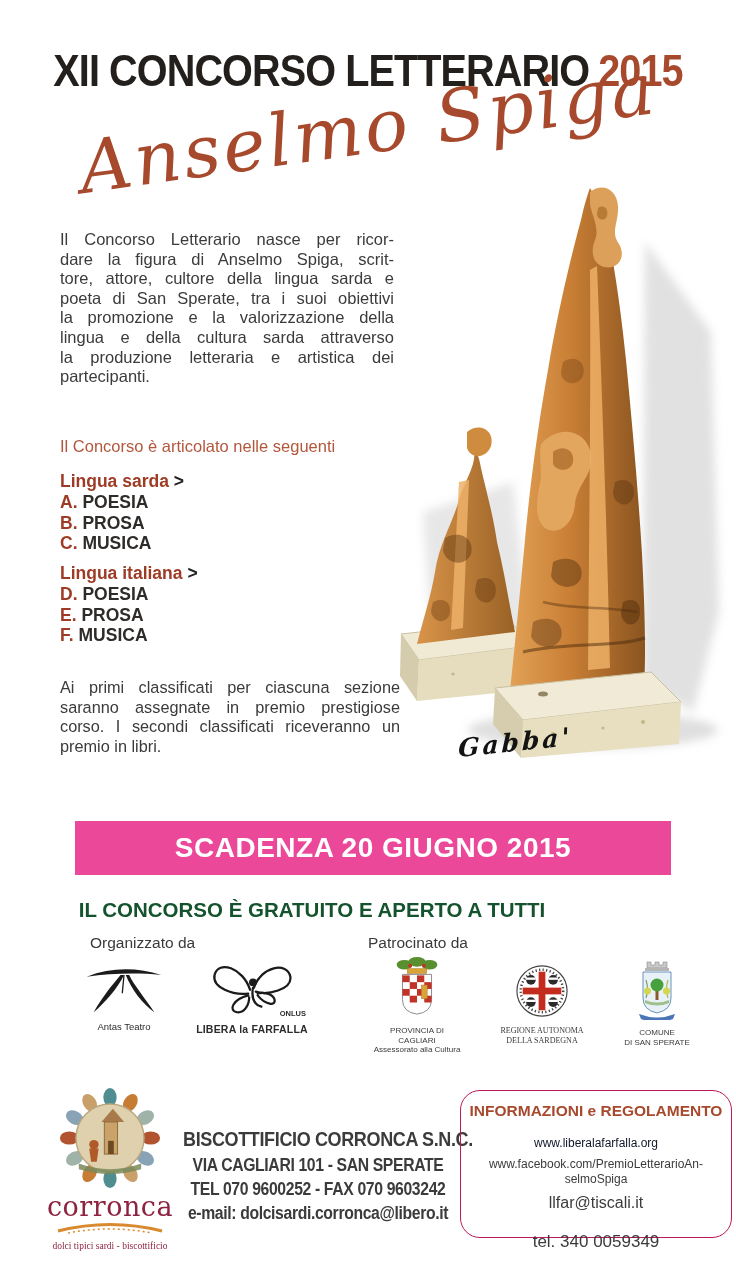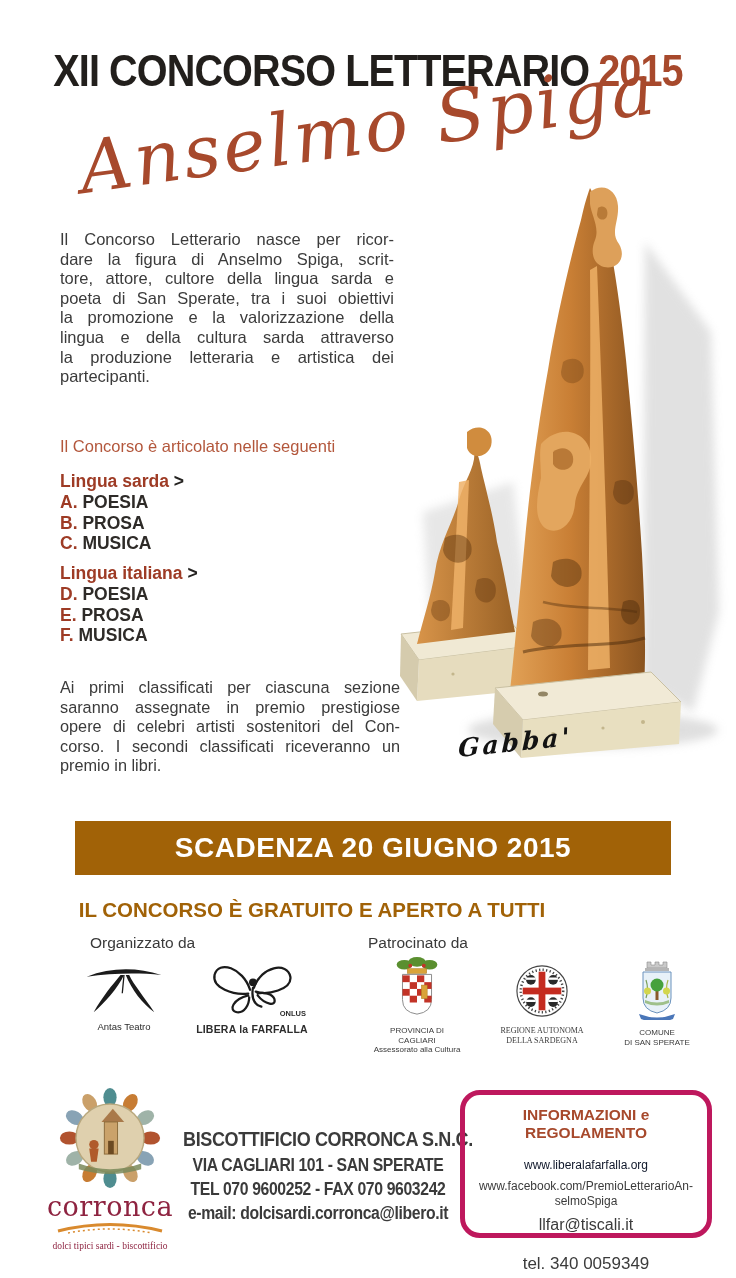--- a/index.html
+++ b/index.html
@@ -34,25 +34,25 @@
   .prizes{position:absolute;top:678px;left:60px;width:340px;
          font-size:16.3px;line-height:19.6px;}
 
   
   .statue{position:absolute;left:393px;top:182px;width:342px;height:580px;}
   .signature{position:absolute;left:458px;top:728px;font-family:"DejaVu Serif",serif;
          font-style:italic;font-weight:bold;font-size:25px;letter-spacing:3px;
          color:#131313;transform:rotate(-6deg) skewX(-8deg);}
 
   
-  .banner{position:absolute;left:75px;top:821px;width:596px;height:54px;background:#a16207;
+  .banner{position:absolute;left:75px;top:821px;width:596px;height:54px;background:#ec4899;
          color:#ffffff;font-weight:bold;font-size:28px;line-height:54px;text-align:center;
          letter-spacing:.5px;}
   .free-line{position:absolute;left:0;top:898px;width:624px;text-align:center;
-         color:#a16207;font-weight:bold;font-size:20.5px;}
+         color:#14532d;font-weight:bold;font-size:20.5px;}
 
   
   .org-label{position:absolute;left:90px;top:934px;font-size:15.5px;color:#3a3a3a;}
   .pat-label{position:absolute;left:368px;top:934px;font-size:15.5px;color:#3a3a3a;}
   .logo{position:absolute;text-align:center;}
   .logo .cap{font-size:9.5px;color:#2c2c2c;margin-top:3px;}
   .logo .cap2{font-size:8px;line-height:9.5px;color:#3a3a3a;margin-top:4px;}
   .antas{left:76px;top:962px;width:96px;}
   .farfalla{left:196px;top:958px;width:112px;}
   .farfalla .cap{font-weight:bold;font-size:10.5px;letter-spacing:.2px;}
@@ -63,22 +63,22 @@
 
   
   .corronca{position:absolute;left:46px;top:1086px;width:128px;text-align:center;}
   .corronca .wordmark{font-family:"DejaVu Serif",serif;font-weight:normal;font-size:27px;
          color:#8e2340;letter-spacing:.5px;line-height:26px;}
   .corronca .tagline{font-family:"Liberation Serif",serif;font-size:9.5px;color:#8e2340;margin-top:3px;}
   .company{position:absolute;left:168px;top:1126px;width:300px;text-align:center;
          font-weight:bold;color:#3b3b3b;transform:scaleX(.9);transform-origin:center;}
   .company .bline{font-size:17.5px;line-height:24px;letter-spacing:-.4px;text-align:center;}
   .company .bline:first-child{font-size:20px;line-height:27px;}
-  .info-box{position:absolute;left:460px;top:1090px;width:252px;height:148px;
-         border:5px solid #be185d;border-radius:20px;box-sizing:border-box;
+  .info-box{position:absolute;left:460px;top:1090px;width:272px;height:148px;
+         border:1px solid #be185d;border-radius:20px;box-sizing:border-box;
          padding:11px 8px 0;text-align:center;}
   .info-title{color:#a7492c;font-weight:bold;font-size:15.5px;}
   .info-web{font-size:12px;color:#0f172a;margin-top:16px;}
   .info-fb{font-size:12px;line-height:14.5px;color:#3b3b3b;margin-top:7px;}
   .info-email{font-size:16px;color:#3b3b3b;margin-top:8px;}
   .info-phone{font-size:17px;color:#3b3b3b;margin-top:20px;}
 </style>
 </head>
 <body>
 
@@ -112,21 +112,20 @@
   <div class="group group2">
     <div class="group-label"><span>Lingua italiana</span> <span class="arrow">&gt;</span></div>
     <div class="item"><span class="letter">D.</span> <span>POESIA</span></div>
     <div class="item"><span class="letter">E.</span> <span>PROSA</span></div>
     <div class="item"><span class="letter">F.</span> <span>MUSICA</span></div>
   </div>
 
   <div class="col prizes justify">
       <div class="bline">Ai primi classificati per ciascuna sezione</div>
       <div class="bline">saranno assegnate in premio prestigiose</div>
-      <div class="bline">opere di celebri artisti sostenitori del Con-</div>
       <div class="bline">corso. I secondi classificati riceveranno un</div>
       <div class="bline">premio in libri.</div>
     </div>
 
   <svg class="statue" viewBox="0 0 342 580" aria-hidden="true">
     <defs>
       <linearGradient id="terra" x1="0" x2="1" y1="0" y2="0">
         <stop offset="0" stop-color="#e2a257"></stop>
           <stop offset=".45" stop-color="#c97f35"></stop>
           <stop offset="1" stop-color="#8a5420"></stop>

